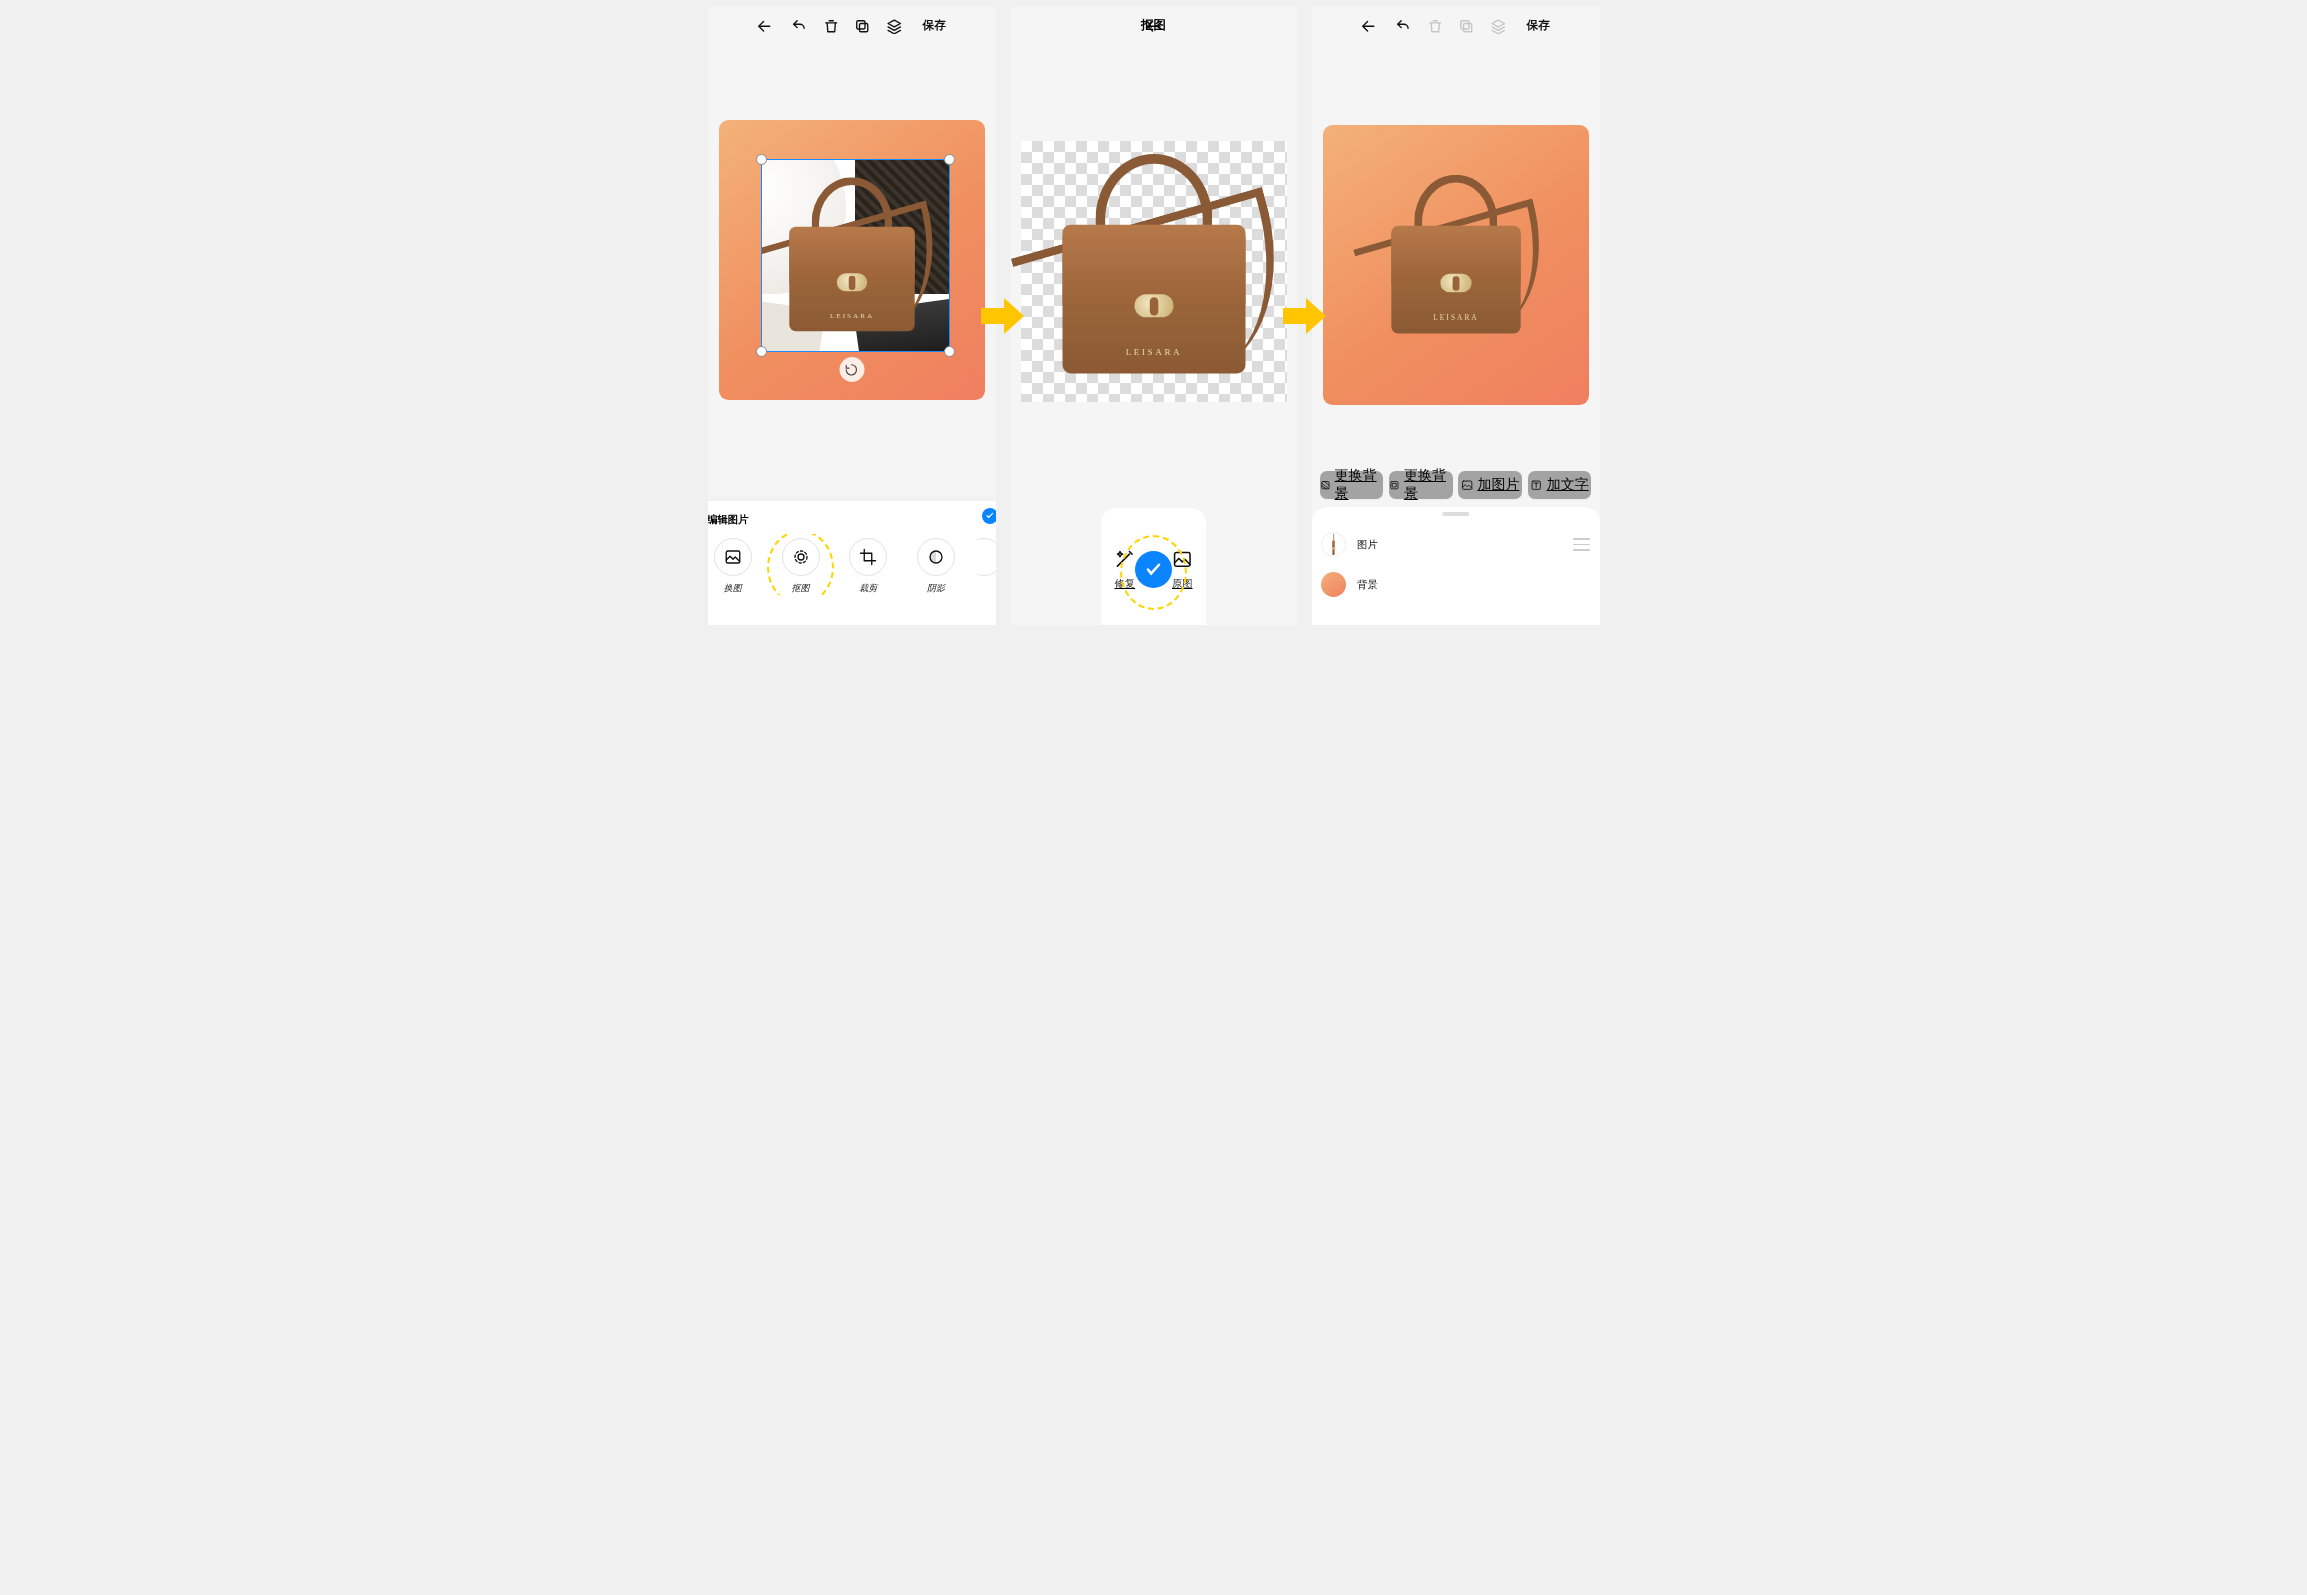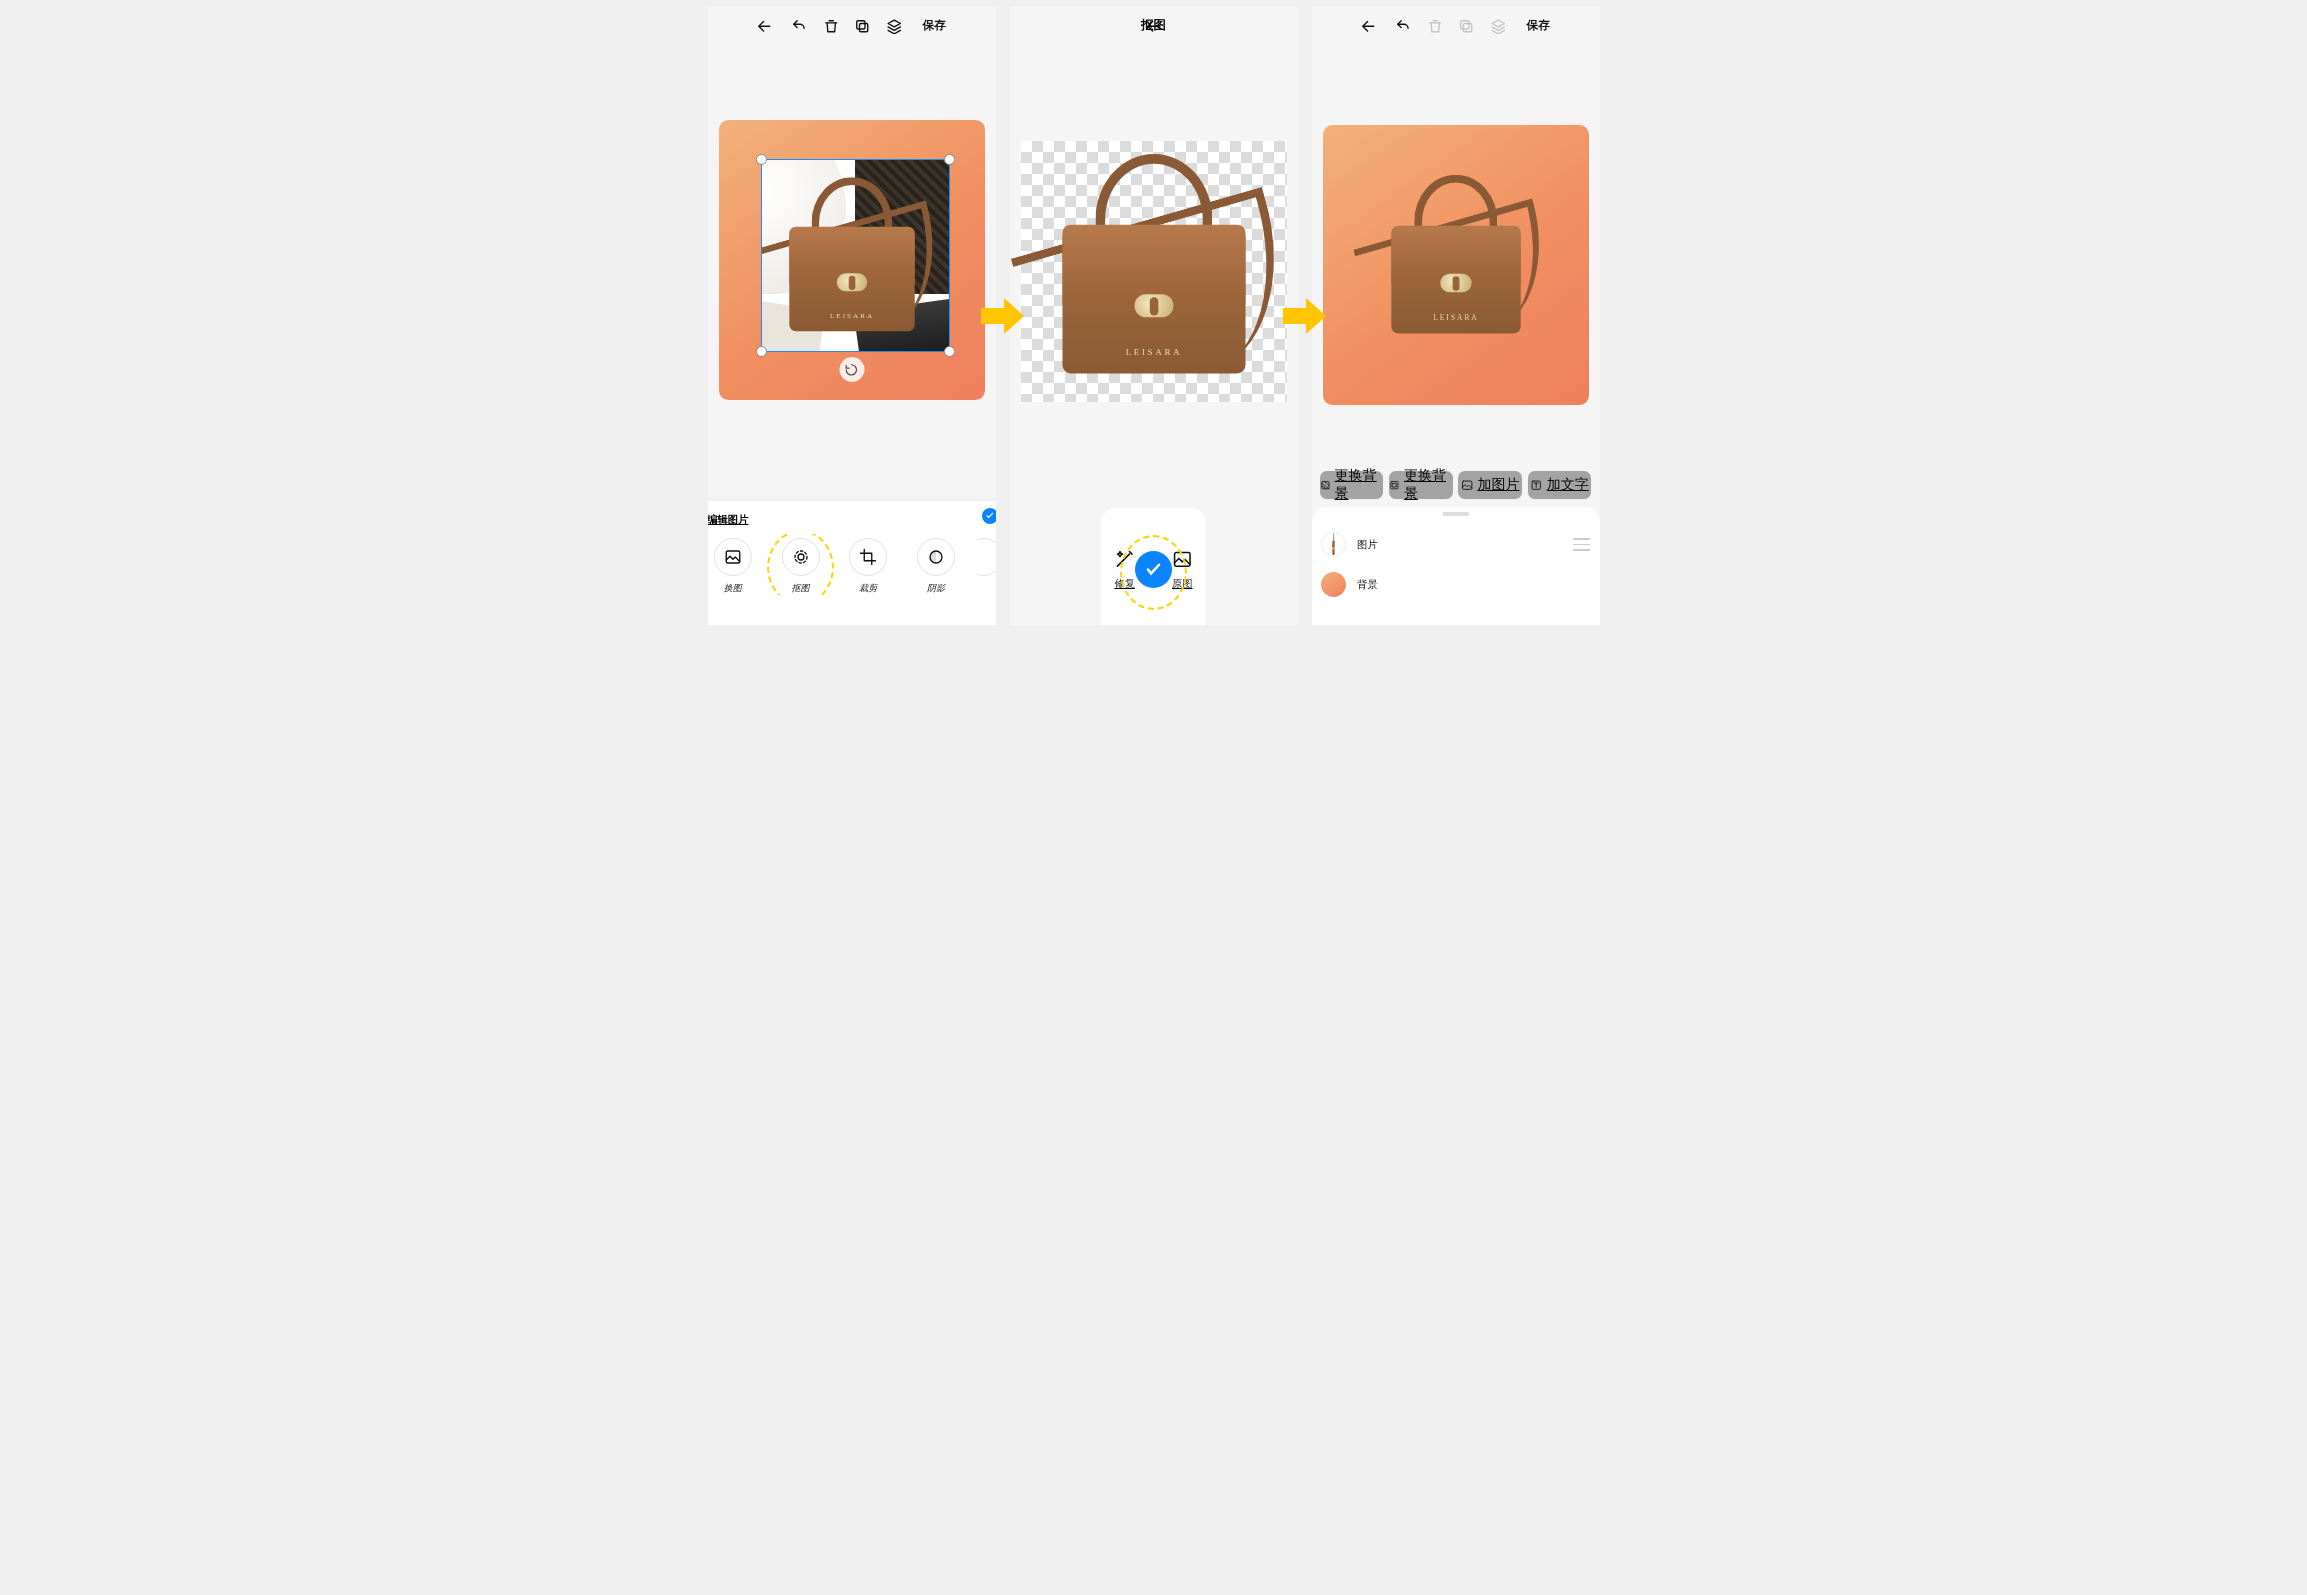--- a/index.html
+++ b/index.html
@@ -265,21 +265,20 @@
     background: #fff;
     border-radius: 15px 15px 0 0;
     box-shadow: 0 -1.4px 6.9px rgba(0,0,0,0.03);
     padding: 9.6px 8.2px 12.4px;
     position: relative;
   }
   .sheet-title {
     font-weight: 700;
     font-size: 10.3px;
     padding: 2.7px 4.1px 6.9px;
-    text-decoration: underline;
   }
   .blue-check {
     position: absolute;
     top: 6.9px;
     right: 9.6px;
     width: 16.5px;
     height: 16.5px;
     border-radius: 50%;
     background: #0a84ff;
     display: flex;

